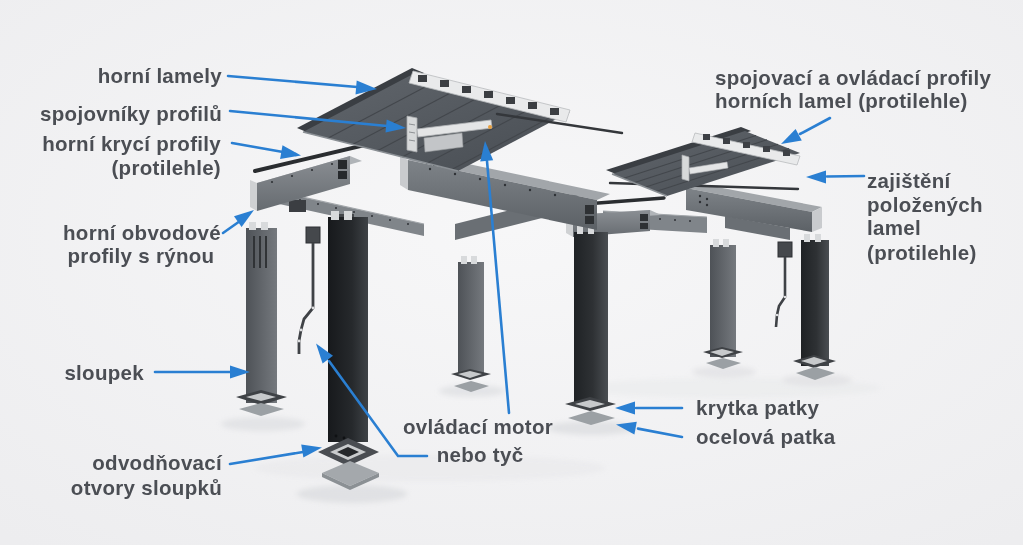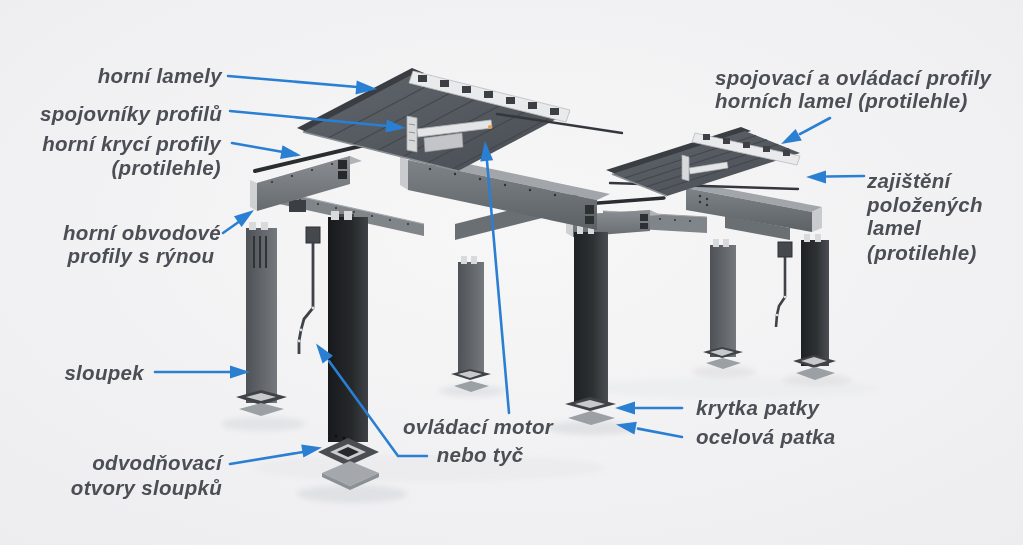--- a/index.html
+++ b/index.html
@@ -1,20 +1,19 @@
 <!DOCTYPE html>
 <html><head>
 <meta charset="utf-8">
 <style>
   html,body{margin:0;padding:0;background:#e8e8ea;}
   .stage{
     width:1023px;height:545px;margin:0 auto;position:relative;
     background:#a3a3a3;overflow:hidden;
     font-family:"Liberation Sans","DejaVu Sans",sans-serif;
-    font-style:italic;
   }
   svg{display:block}
   .lbl{
     font-family:"Liberation Sans","DejaVu Sans",sans-serif;
     font-size:20.5px;font-weight:600;letter-spacing:.3px;
     fill:#4b4e54;
   }
   .arrowline{stroke:#2a7fd2;stroke-width:2.6;stroke-linecap:round;fill:none;}
   .arrowhead{fill:#2a7fd2;stroke:none;}
   .seam{stroke:#43474c;stroke-width:1.1;}

